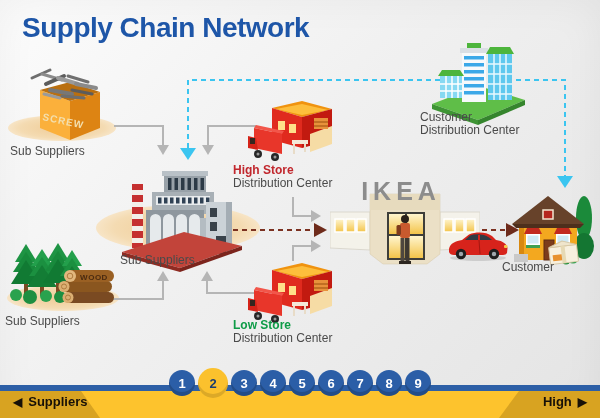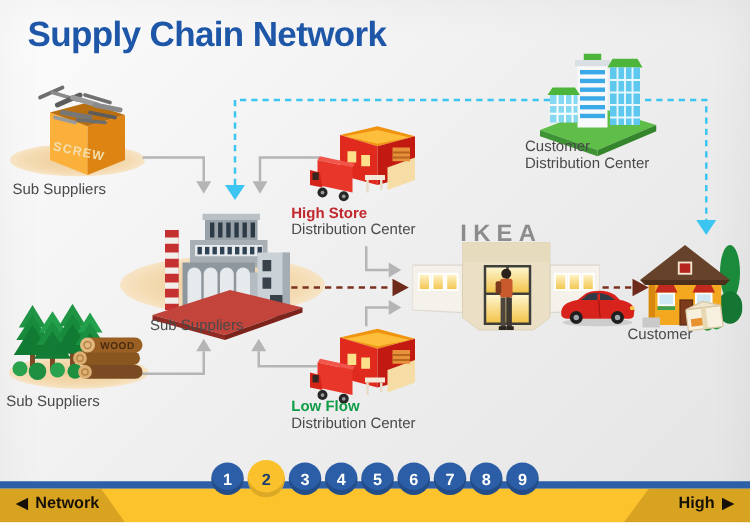--- a/index.html
+++ b/index.html
@@ -7,21 +7,21 @@
   .slide{position:relative;width:600px;height:418px;overflow:hidden;
          background:linear-gradient(135deg,#fcfcfc 0%,#f0f0f0 45%,#e4e4e4 100%);
          box-shadow:inset 0 0 40px rgba(0,0,0,.05);}
   .title{position:absolute;left:22px;top:12px;font-size:28px;font-weight:bold;color:#1E56A8;letter-spacing:-0.5px;}
   .layer{position:absolute;left:0;top:0;width:600px;height:418px;}
   .icon{position:absolute;}
   .lbl{position:absolute;text-align:left;font-size:12px;color:#4A4A4A;line-height:13px;}
   .flow-red{font-weight:bold;color:#C1272D;}
   .flow-green{font-weight:bold;color:#0E9C47;}
   .brand-ikea{position:absolute;left:345px;top:177px;width:112px;text-align:center;
-              font-size:19px;font-weight:bold;letter-spacing:5px;color:#8C8C8C;}
+              font-size:25px;font-weight:bold;letter-spacing:5px;color:#8C8C8C;}
   .store-sign{position:absolute;left:355px;top:198px;width:100px;text-align:center;
               font-size:11px;letter-spacing:3px;color:#A19A85;}
   
   .blue-bar{position:absolute;left:0;top:385px;width:600px;height:6px;background:#2D5FA6;}
   .yellow-bar{position:absolute;left:0;top:391px;width:600px;height:27px;background:#FDC32D;}
   .gold-left{position:absolute;left:0;top:391px;width:120px;height:27px;background:#D8A321;
              clip-path:polygon(0 0,81px 0,100px 100%,0 100%);}
   .gold-right{position:absolute;right:0;top:391px;width:120px;height:27px;background:#D8A321;
               clip-path:polygon(39px 0,100% 0,100% 100%,19px 100%);}
   .nav-btn{position:absolute;top:394px;display:flex;align-items:center;gap:6px;border:0;background:transparent;
@@ -379,39 +379,39 @@
 
   <div class="lbl" style="left:10px;top:145px;width:115px;">Sub Suppliers</div>
   <div class="lbl" style="left:120px;top:254px;width:130px;">Sub Suppliers</div>
   <div class="lbl" style="left:5px;top:315px;width:120px;">Sub Suppliers</div>
 
   <div class="lbl" style="left:233px;top:164px;width:130px;">
     <div class="flow-red">High Store</div>
     <div>Distribution Center</div>
   </div>
   <div class="lbl" style="left:233px;top:319px;width:130px;">
-    <div class="flow-green">Low Flow</div>
+    <div class="flow-green">Low Store</div>
     <div>Distribution Center</div>
   </div>
   <div class="lbl" style="left:420px;top:111px;width:140px;">
     <div>Customer</div>
     <div>Distribution Center</div>
   </div>
   <div class="lbl" style="left:502px;top:261px;width:116px;">Customer</div>
 
   <div class="brand-ikea">IKEA</div>
 
   <div class="blue-bar"></div>
   <div class="yellow-bar"></div>
   <div class="gold-left"></div>
   <div class="gold-right"></div>
 
   <button class="nav-btn nav-prev">
     <span class="glyph">◀</span>
-    <span>Network</span>
+    <span>Suppliers</span>
   </button>
   <button class="nav-btn nav-next">
     <span>High</span>
     <span class="glyph">▶</span>
   </button>
 
   <div class="pages">
     <button class="page-dot">1</button>
     <button class="page-dot active">2</button>
     <button class="page-dot">3</button>

